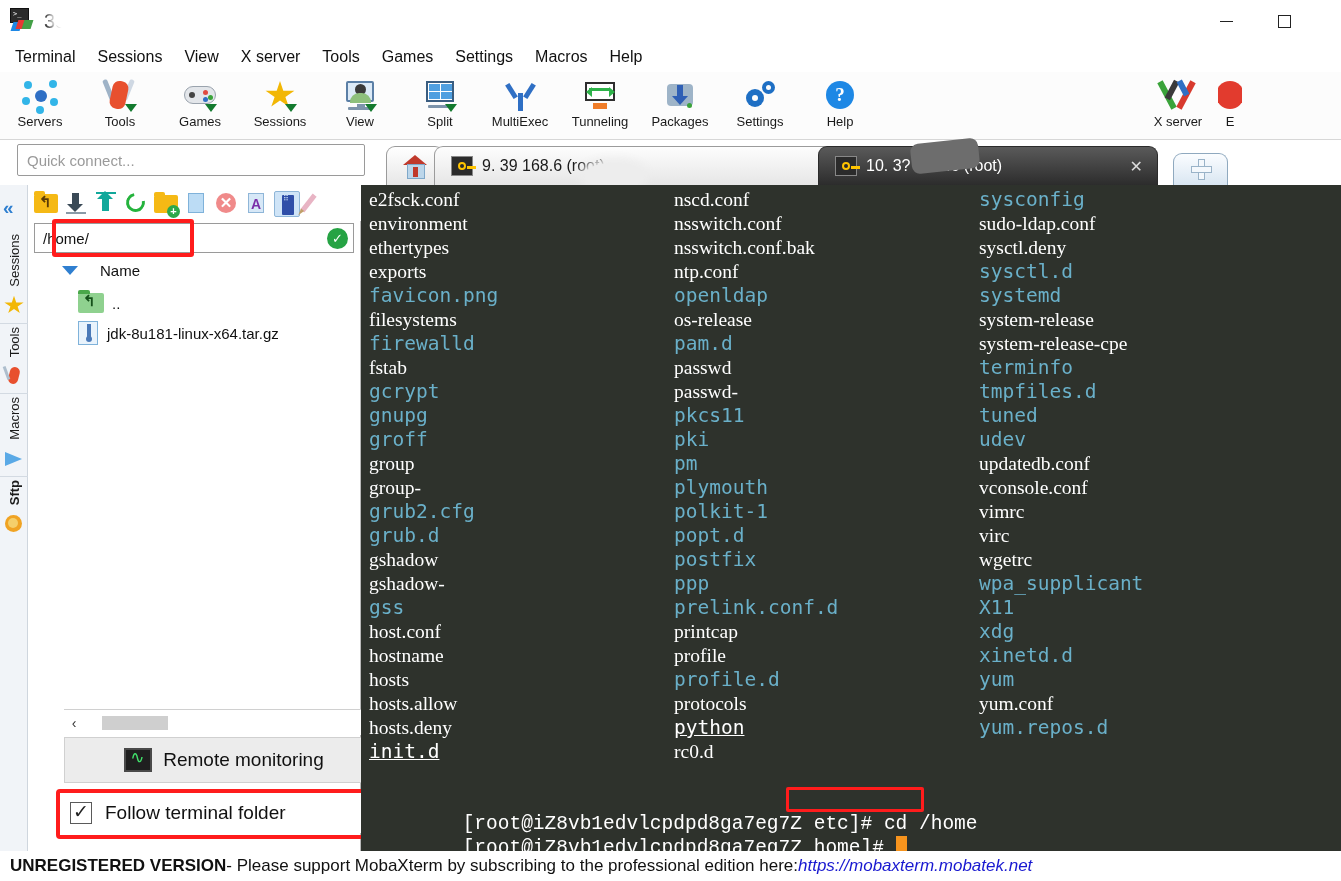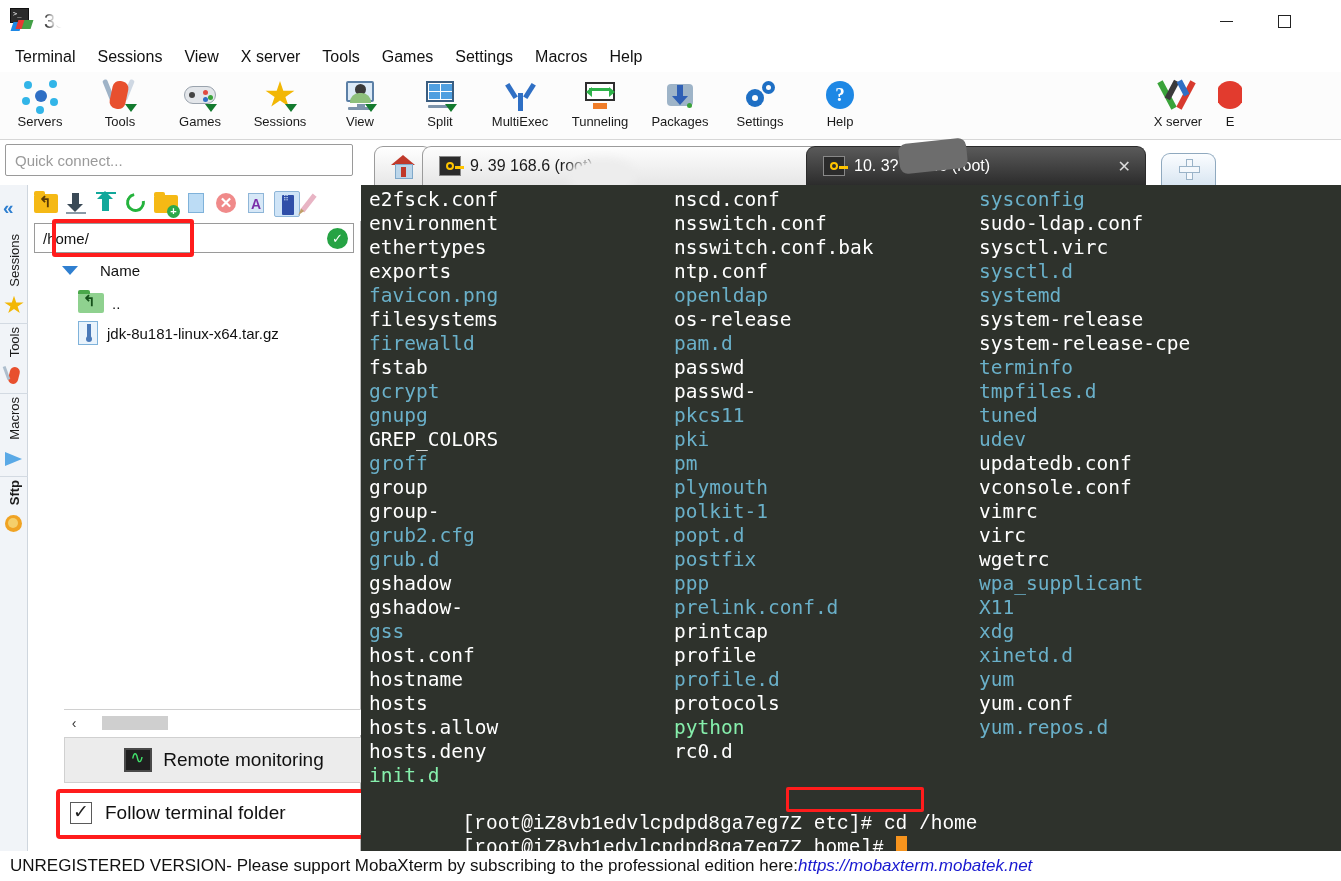--- a/index.html
+++ b/index.html
@@ -89,21 +89,21 @@
   .ic-help{position:absolute;left:4px;top:4px;width:28px;height:28px;border-radius:50%;background:#1e88e5;color:#fff;
     font-size:19px;font-weight:bold;text-align:center;line-height:28px;font-family:"Liberation Serif",serif;}
   .ic-split{position:absolute;left:4px;top:4px;width:28px;height:21px;border:2px solid #3a5d80;background:#fff;}
   .ic-split .q{position:absolute;background:#4f9fe0;width:11px;height:7px;}
   .ic-tun{position:absolute;left:3px;top:5px;width:30px;height:19px;border:2px solid #2e2e2e;background:#fff;}
   .ic-pkg{position:absolute;left:5px;top:7px;width:26px;height:22px;background:#9eb4c8;border-radius:4px;}
   .ic-gear{position:absolute;border-radius:50%;background:#1e6fc4;}
   .ic-exit{position:absolute;left:4px;top:4px;width:28px;height:28px;border-radius:50%;background:#e23b2e;}
 
   
-  .qc-row { position: absolute; left: 0; top: 140px; width: 1110px; height: 45px; background: #ffffff; padding-left: 41px; }
+  .qc-row { position: absolute; left: 12px; top: 140px; width: 1110px; height: 45px; background: #ffffff; padding-left: 41px; }
   .quick-connect {
     position: absolute; left: 5px; top: 4px; width: 348px; height: 32px;
     border: 1px solid #9a9a9a; background: #fff; border-radius: 2px;
     display: flex; align-items: center; padding-left: 9px;
     font-size: 15px; color: #9a9a9a;
   }
   .tabstrip { position: absolute; left: 366px; top: 0; width: 975px; height: 45px; }
   .tab {
     position: absolute; bottom: 0; height: 39px; display: flex; align-items: center;
     border-top-left-radius: 9px; border-top-right-radius: 9px;
@@ -249,40 +249,40 @@
   }
 
   
   .terminal {
     position: absolute; left: 361px; top: 185px; width: 980px; height: 666px;
     background: #2e322c; overflow: hidden;
     font-family: "DejaVu Sans Mono", monospace; font-size: 19.5px; line-height: 24px;
   }
   .term-cols { position: absolute; left: 8px; top: 3px; display: flex; }
   .term-col { width: 305px; }
-  .t-w { color: #ffffff; }
+  .t-w { color: #ffffff; font-family: Liberation Serif, serif; }
   .t-d { color: #6ab0c9; }
-  .t-s { color: #86efac; }
+  .t-s { color: #ffffff; text-decoration: underline; }
   .term-line { white-space: pre; height: 24px; }
   .prompt-area { position: absolute; left: 8px; top: 603px; font-family: Liberation Mono, monospace; }
   .p-white { color: #ffffff; }
   .cmd-hl { color: #ffffff; }
   .cursor { display: inline-block; width: 11px; height: 20px; background: #f7941d; vertical-align: -3px; }
   .redbox-cmd {
     position: absolute; left: 786px; top: 787px; width: 138px; height: 25px;
     border: 3px solid #ff1c1c; border-radius: 2px; pointer-events: none;
   }
 
   
   .statusbar {
     position: absolute; left: 0; bottom: 0; width: 1341px; height: 30px;
     background: #ffffff; display: flex; align-items: center; padding-left: 10px;
     font-size: 17px; color: #111;
   }
-  .st-strong { font-weight: normal; }
+  .st-strong { font-weight: bold; }
   .st-link { color: #1818d0; font-style: italic; }
 </style>
 </head>
 <body>
 
 <div id="app">
 
   <div class="titlebar">
     <div class="title-icon">
       <div class="blk"></div>
@@ -599,21 +599,20 @@
           <div class="term-line"><span class="t-w">e2fsck.conf</span></div>
           <div class="term-line"><span class="t-w">environment</span></div>
           <div class="term-line"><span class="t-w">ethertypes</span></div>
           <div class="term-line"><span class="t-w">exports</span></div>
           <div class="term-line"><span class="t-d">favicon.png</span></div>
           <div class="term-line"><span class="t-w">filesystems</span></div>
           <div class="term-line"><span class="t-d">firewalld</span></div>
           <div class="term-line"><span class="t-w">fstab</span></div>
           <div class="term-line"><span class="t-d">gcrypt</span></div>
           <div class="term-line"><span class="t-d">gnupg</span></div>
-          <div class="term-line"><span class="t-w">GREP_COLORS</span></div>
           <div class="term-line"><span class="t-d">groff</span></div>
           <div class="term-line"><span class="t-w">group</span></div>
           <div class="term-line"><span class="t-w">group-</span></div>
           <div class="term-line"><span class="t-d">grub2.cfg</span></div>
           <div class="term-line"><span class="t-d">grub.d</span></div>
           <div class="term-line"><span class="t-w">gshadow</span></div>
           <div class="term-line"><span class="t-w">gshadow-</span></div>
           <div class="term-line"><span class="t-d">gss</span></div>
           <div class="term-line"><span class="t-w">host.conf</span></div>
           <div class="term-line"><span class="t-w">hostname</span></div>
@@ -644,21 +643,21 @@
           <div class="term-line"><span class="t-w">printcap</span></div>
           <div class="term-line"><span class="t-w">profile</span></div>
           <div class="term-line"><span class="t-d">profile.d</span></div>
           <div class="term-line"><span class="t-w">protocols</span></div>
           <div class="term-line"><span class="t-s">python</span></div>
           <div class="term-line"><span class="t-w">rc0.d</span></div>
         </div>
       <div class="term-col">
           <div class="term-line"><span class="t-d">sysconfig</span></div>
           <div class="term-line"><span class="t-w">sudo-ldap.conf</span></div>
-          <div class="term-line"><span class="t-w">sysctl.virc</span></div>
+          <div class="term-line"><span class="t-w">sysctl.deny</span></div>
           <div class="term-line"><span class="t-d">sysctl.d</span></div>
           <div class="term-line"><span class="t-d">systemd</span></div>
           <div class="term-line"><span class="t-w">system-release</span></div>
           <div class="term-line"><span class="t-w">system-release-cpe</span></div>
           <div class="term-line"><span class="t-d">terminfo</span></div>
           <div class="term-line"><span class="t-d">tmpfiles.d</span></div>
           <div class="term-line"><span class="t-d">tuned</span></div>
           <div class="term-line"><span class="t-d">udev</span></div>
           <div class="term-line"><span class="t-w">updatedb.conf</span></div>
           <div class="term-line"><span class="t-w">vconsole.conf</span></div>

